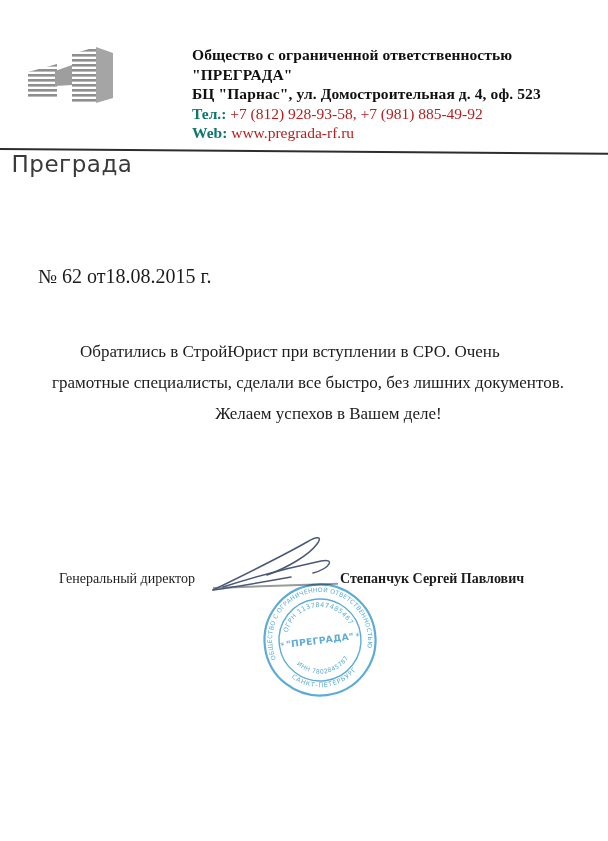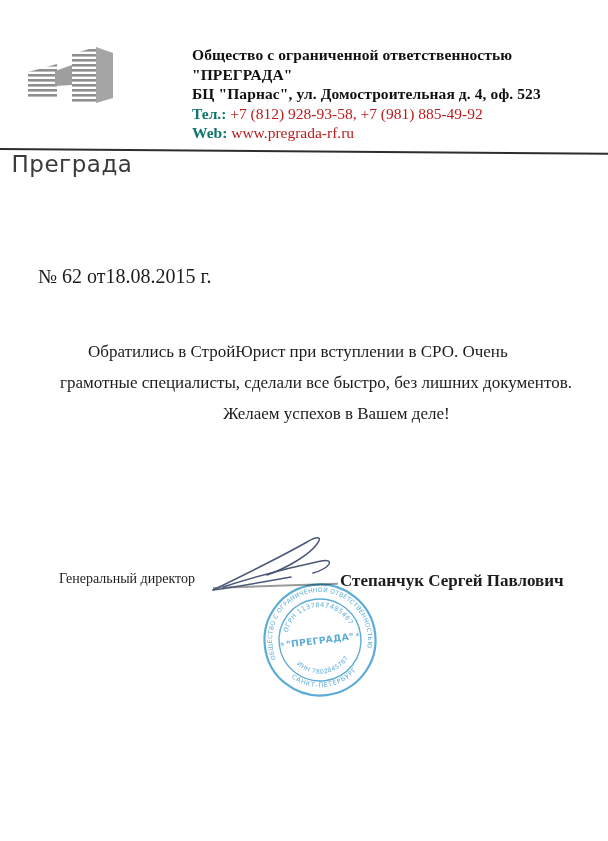--- a/index.html
+++ b/index.html
@@ -17,26 +17,26 @@
   .contact { position:absolute; left:192px; top:45px; width:412px; font-size:15.5px; line-height:19.5px; }
   .contact .b { font-weight:bold; color:#111; letter-spacing:.1px; }
   .contact .lbl { font-weight:bold; color:#0f766e; }
   .contact .val { color:#b91c1c; }
   .rule {
     position:absolute; left:0; top:148px; width:100%; height:2.2px; background:#2d2d2d;
     transform:rotate(0.45deg); transform-origin:0 50%;
   }
   
   .refline { position:absolute; left:38px; top:265px; font-size:20px; }
-  .body-text { position:absolute; left:52px; top:336px; width:522px; font-size:17px; line-height:31px;margin-left:8px; }
+  .body-text { position:absolute; left:52px; top:336px; width:522px; font-size:17px; line-height:31px; }
   .body-text .p1 { text-indent:28px; }
   .body-text .p2 { text-indent:31px;text-align:center; }
   
   .sig-title { position:absolute; left:59px; top:571px; font-size:14px; }
-  .sig-name  { position:absolute; left:340px; top:571px; font-size:17px; font-weight:bold; }
+  .sig-name  { position:absolute; left:340px; top:571px; font-size:14px; font-weight:bold; }
   .sig-line  { position:absolute; left:213px; top:587px; width:125px; height:1.5px; background:#9a9a9a;
                transform:rotate(-2deg); transform-origin:0 50%; }
   .sig-svg   { position:absolute; left:205px; top:528px; }
   .stamp-svg { position:absolute; left:257px; top:577px; mix-blend-mode:multiply; opacity:.87; }
   .stamp-svg text { font-family:"DejaVu Sans", sans-serif; }
 </style>
 </head>
 <body>
 
 <div class="page">

